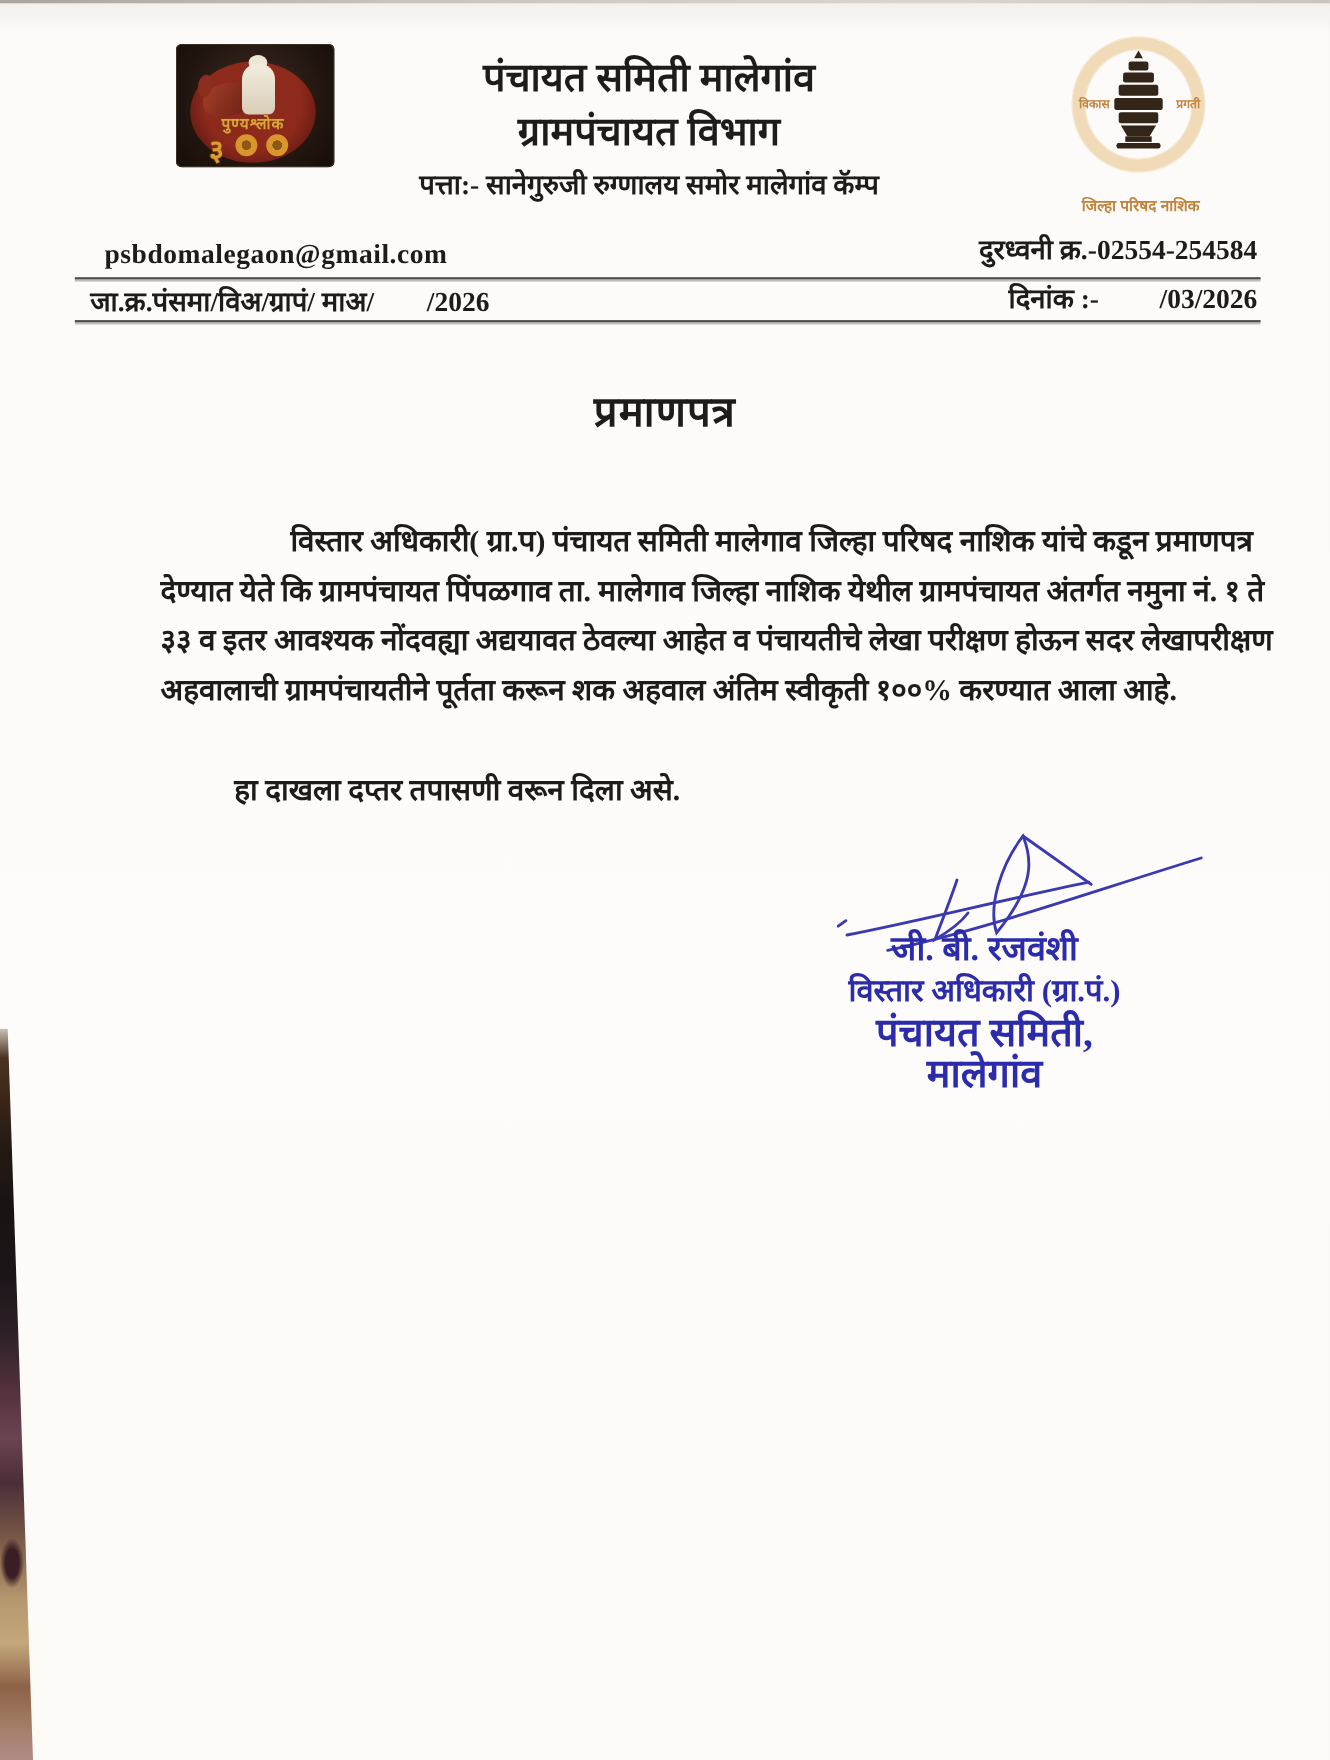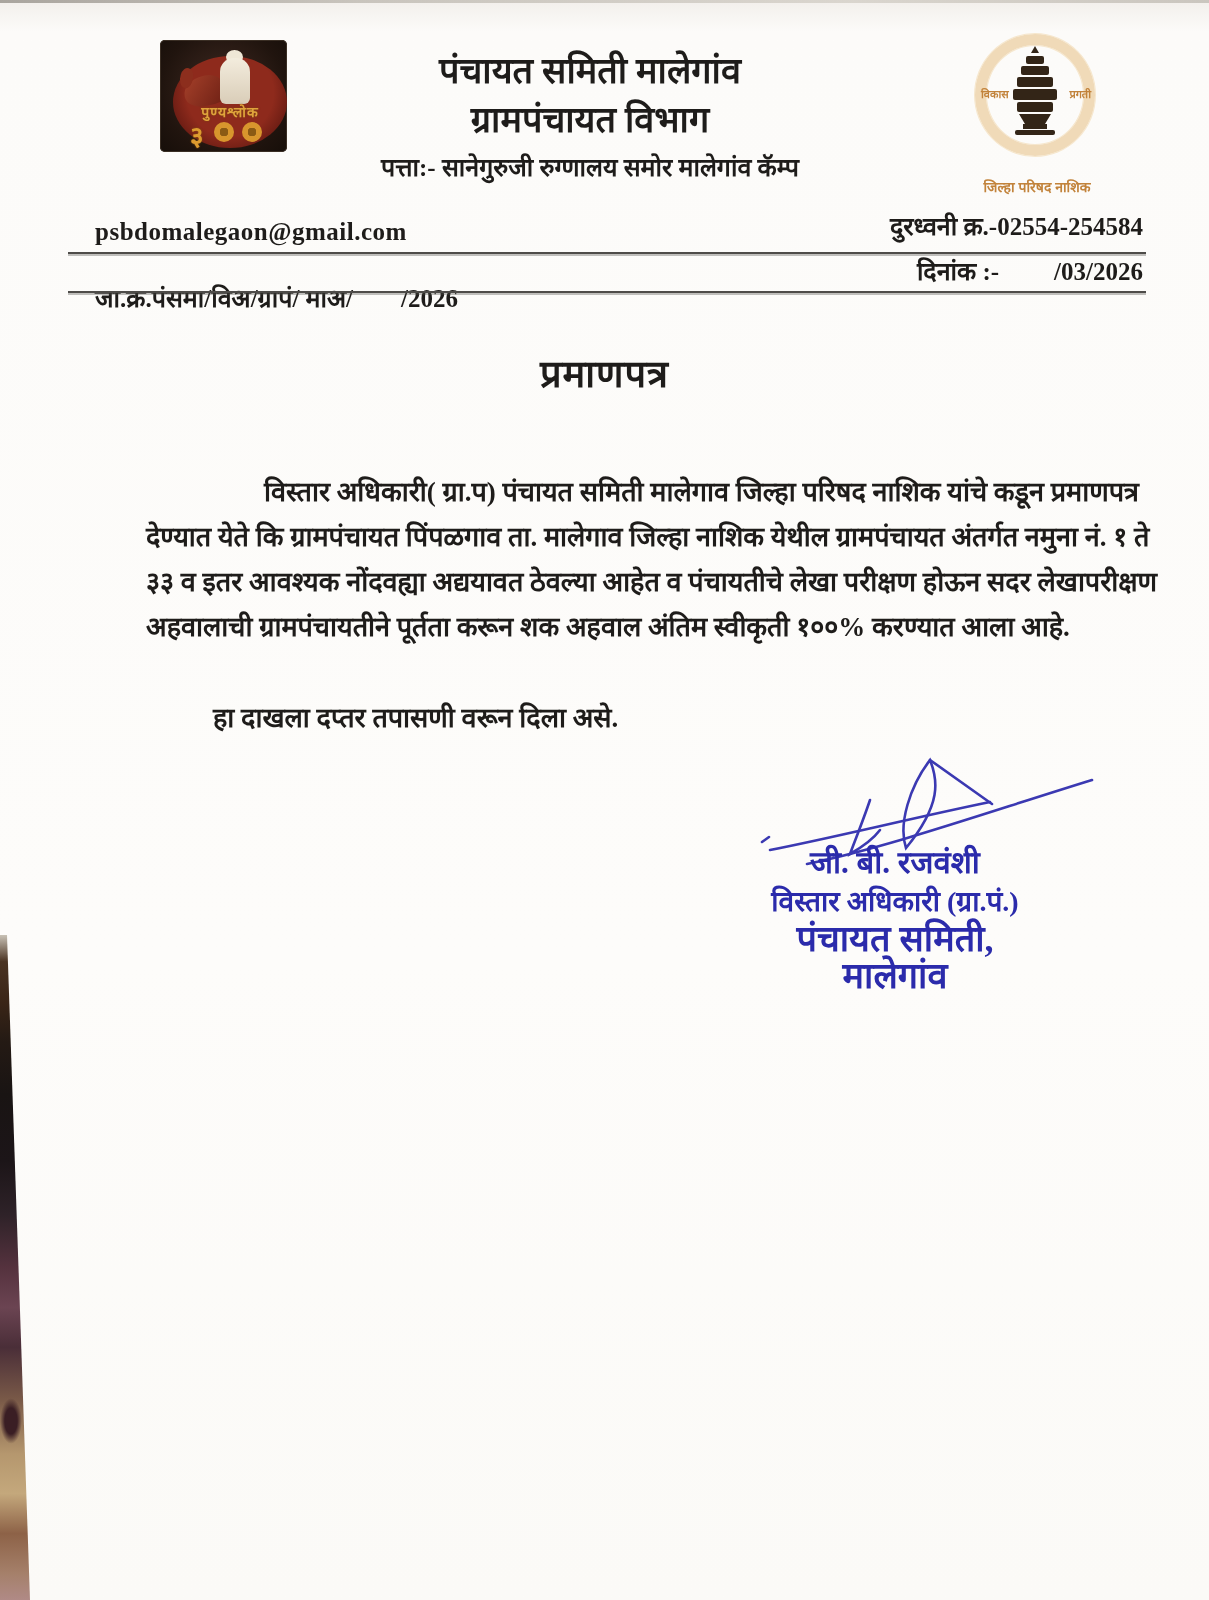--- a/index.html
+++ b/index.html
@@ -19,21 +19,21 @@
     clip-path:polygon(0 0,7px 0,30px 100%,0 100%);
     background:linear-gradient(180deg,
       #c9c2b6 0%,#4a3322 4%,#3a2517 10%,#241a14 16%,#191413 24%,#1c1518 34%,
       #2e2228 42%,#55323e 50%,#6b4452 56%,#4a2e38 62%,#7a5a48 70%,
       #b5976e 78%,#c4a87c 84%,#8d6247 90%,#a5806a 96%,#b08a86 100%);
   }
   .fabric-spot{position:absolute;left:0;top:1398px;width:22px;height:46px;border-radius:50%;
     background:radial-gradient(#3a1e24 0 40%,rgba(58,30,36,0) 70%);}
 
   
-  .logo{position:absolute;left:160px;top:40px;width:127px;height:112px;border-radius:5px;
+  .logo{position:absolute;left:160px;top:40px;width:144px;height:112px;border-radius:5px;
     background:radial-gradient(circle at 50% 45%,#33211a 0 30%,#20140e 70%,#160e09 100%);
     overflow:hidden;box-shadow:0 0 0 1px #3a2e24 inset;}
   .logo .disc{position:absolute;left:13px;top:16px;width:114px;height:92px;border-radius:50%;
     background:radial-gradient(circle at 50% 40%,#8e2a1c 0 55%,#5d1710 85%,#40100b 100%);}
   .logo .figure{position:absolute;left:60px;top:18px;width:30px;height:46px;border-radius:14px 14px 6px 6px;
     background:linear-gradient(180deg,#f3ecdd,#d9cdb8);}
   .logo .figure-head{position:absolute;left:66px;top:10px;width:17px;height:14px;border-radius:50%;
     background:#efe7d6;}
   .logo .horse{position:absolute;left:24px;top:36px;width:40px;height:30px;border-radius:55% 40% 30% 45%;
     background:linear-gradient(135deg,#a5402a,#6e2014);transform:rotate(-12deg);}
@@ -66,21 +66,21 @@
   .emblem-label{position:absolute;left:952px;top:160px;width:170px;text-align:center;
     font-size:14px;color:#c2833b;font-weight:bold;
     font-family:"Liberation Sans","DejaVu Sans",sans-serif;margin-top:17px;}
 
   
   .email{position:absolute;left:95px;top:218px;font-size:25px;font-weight:bold;letter-spacing:.5px;}
   .phone{position:absolute;right:66px;top:208px;font-size:25px;font-weight:bold;}
   .rule{position:absolute;left:68px;width:1078px;height:2px;background:#4e4c49;box-shadow:0 2px 0 rgba(78,76,73,.35);}
   .rule.r1{top:252px;}
   .rule.r2{top:291px;}
-  .ref-row{position:absolute;left:95px;top:256px;font-size:25px;font-weight:bold;margin-top:24px;}
+  .ref-row{position:absolute;left:82px;top:256px;font-size:25px;font-weight:bold;}
   .ref-year{margin-left:48px;}
   .date-row{position:absolute;right:66px;top:253px;font-size:25px;font-weight:bold;}
   .date-value{margin-left:55px;}
 
   
   .heading{position:absolute;left:0;top:346px;width:1209px;text-align:center;
     font-size:38px;font-weight:bold;letter-spacing:1px;}
   .body-block{position:absolute;left:122px;top:470px;width:985px;
     font-size:27px;font-weight:bold;line-height:45px;}
   .body-line{white-space:nowrap;margin-left:24px;}

